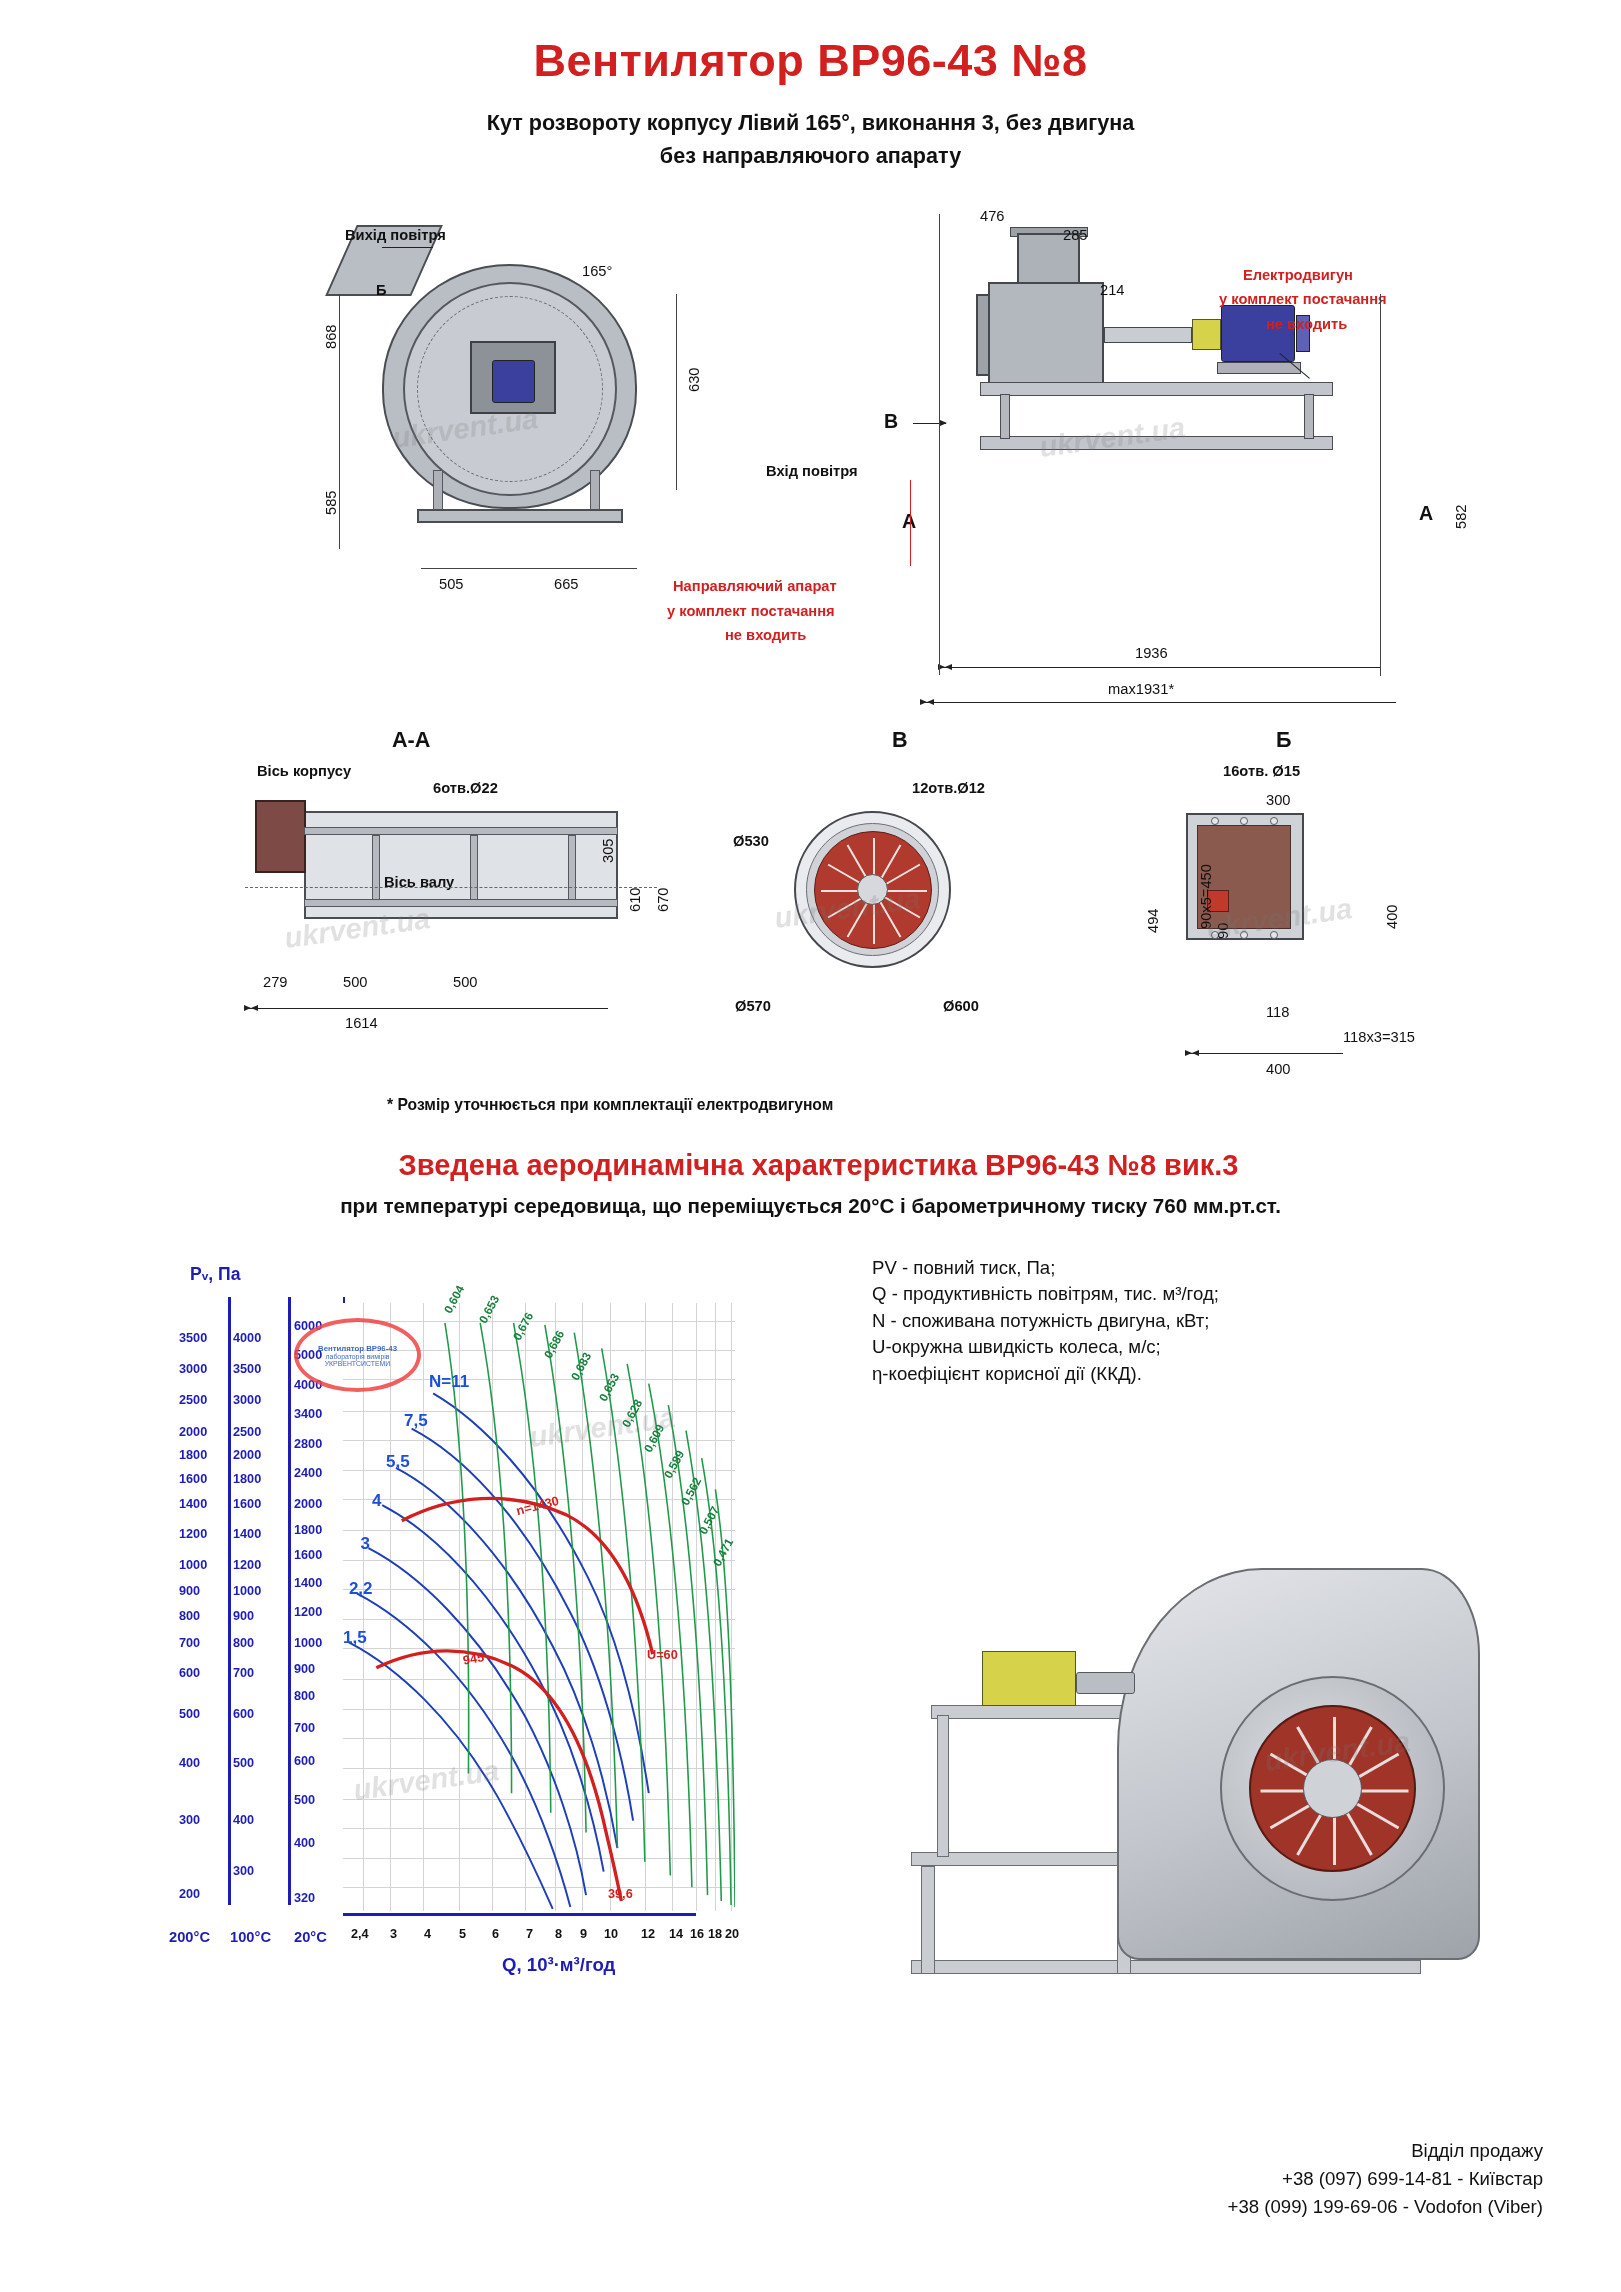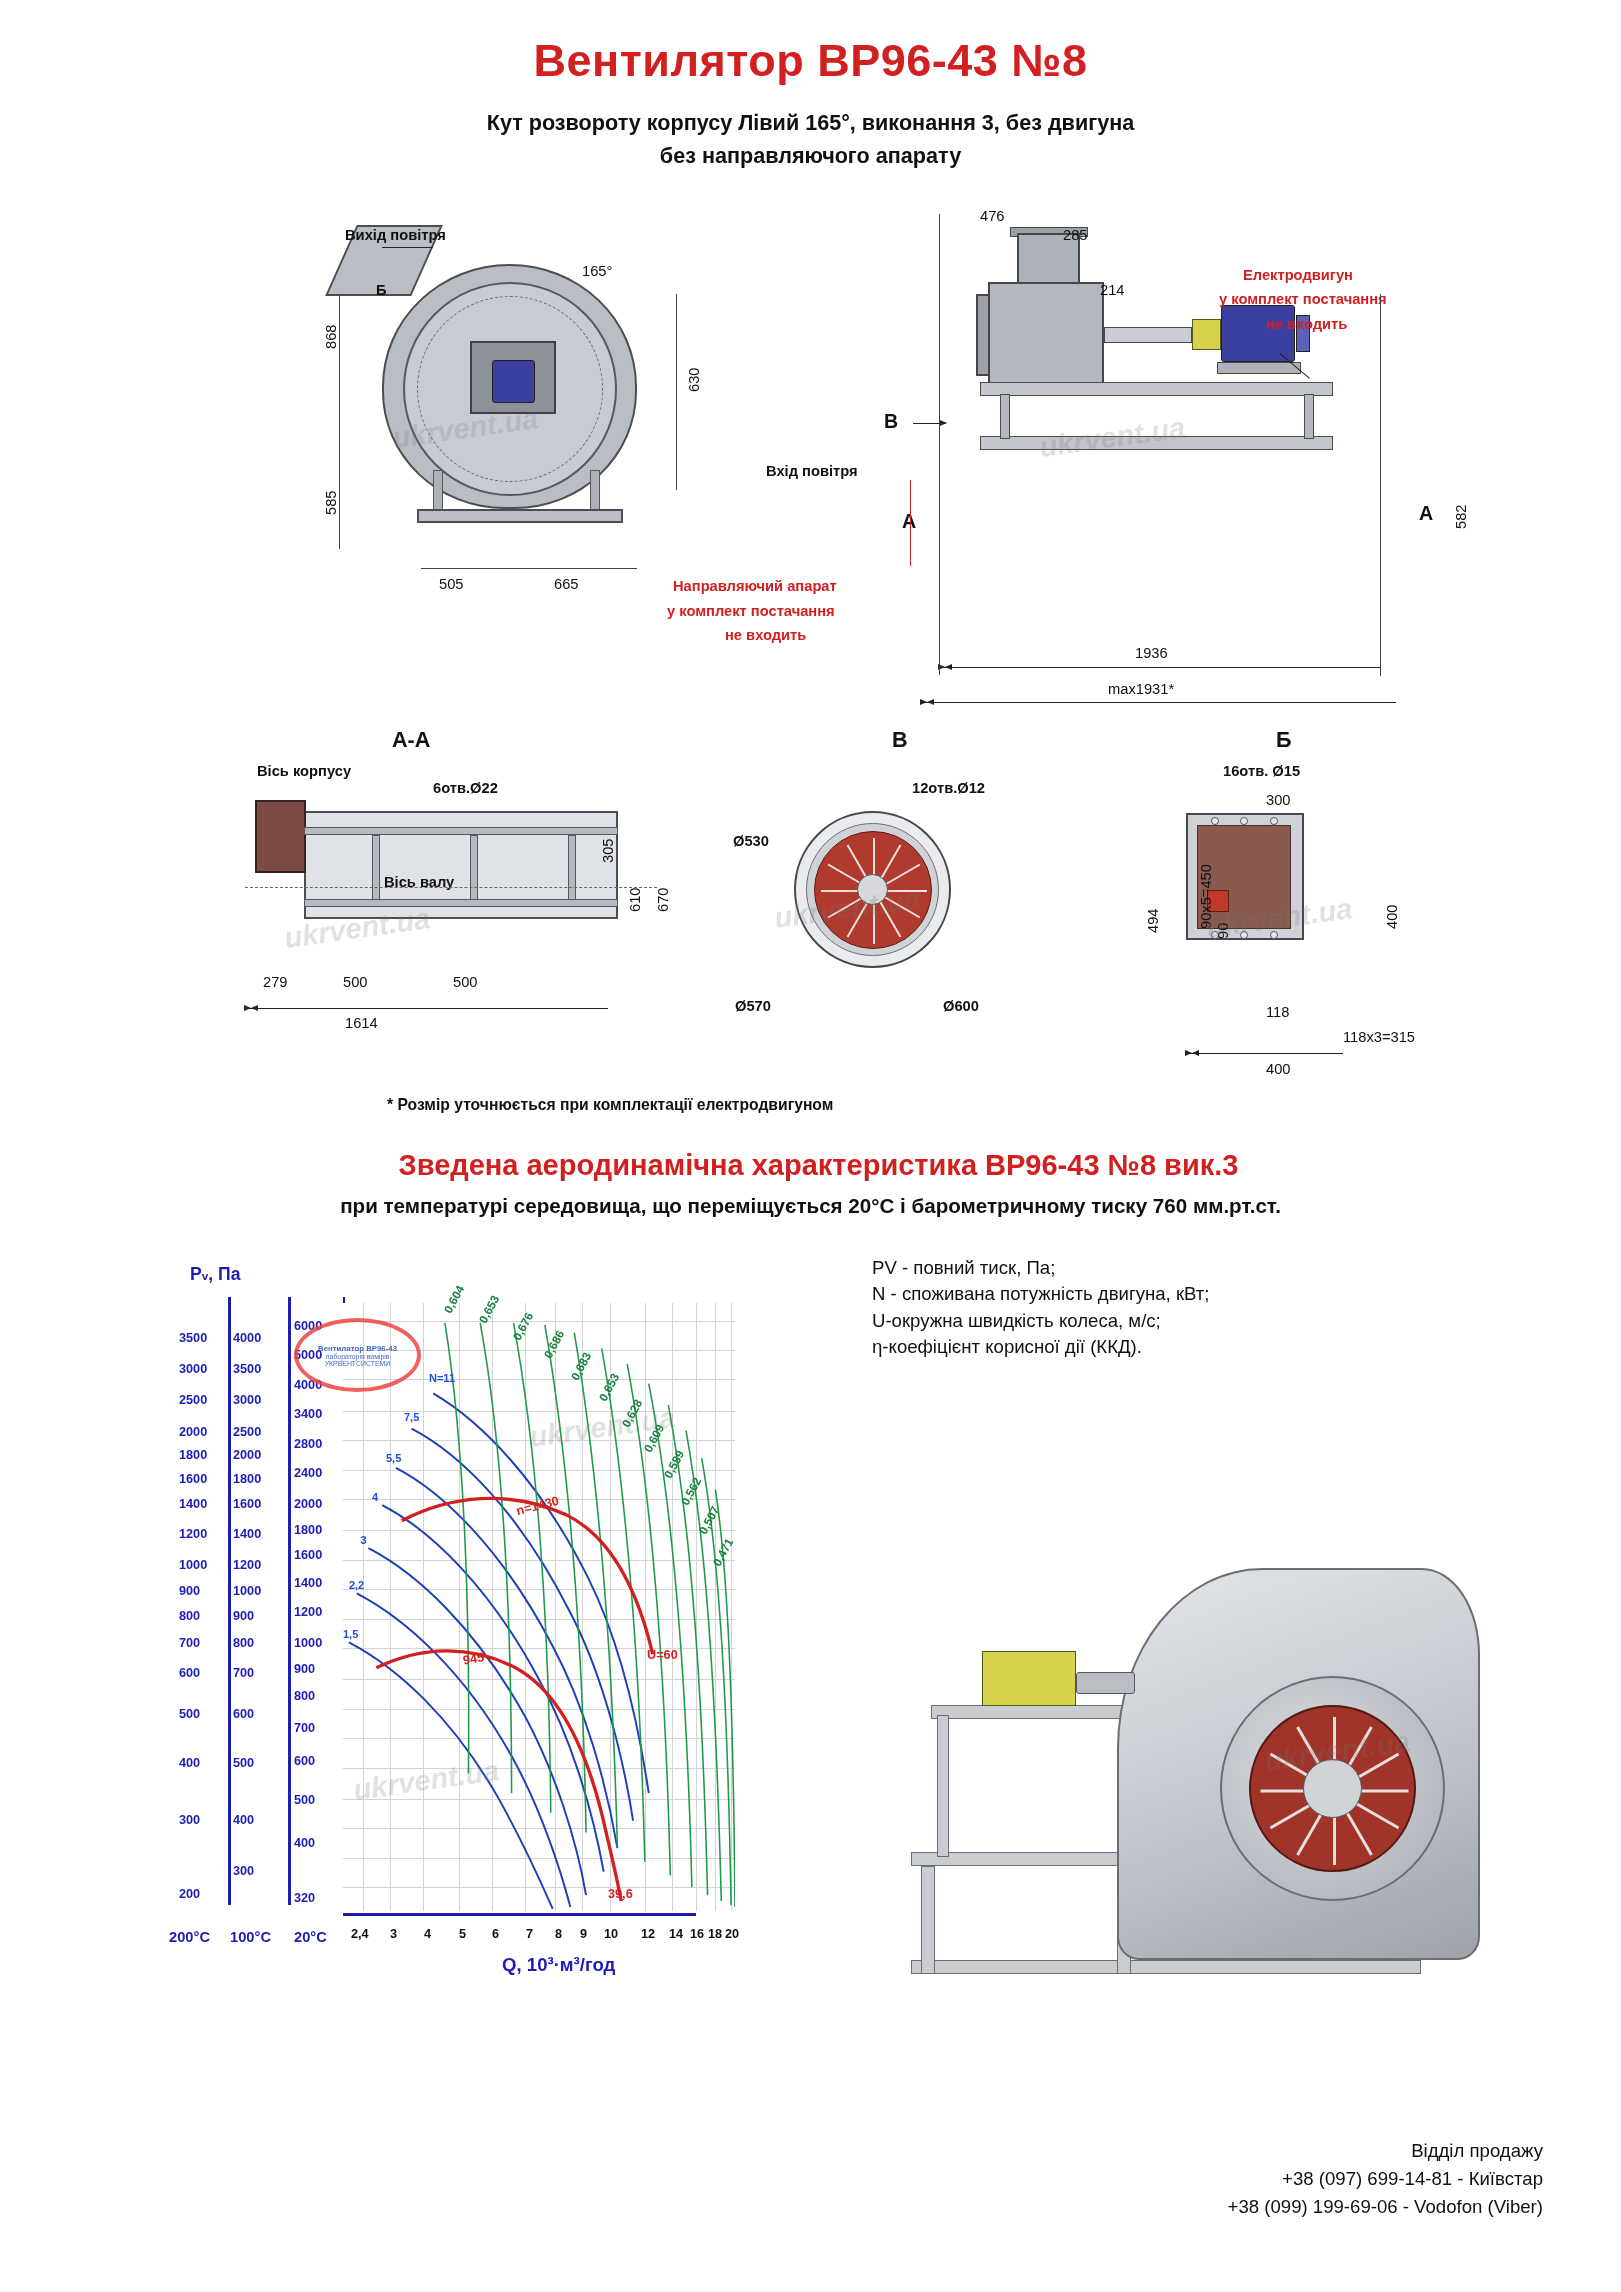--- a/index.html
+++ b/index.html
@@ -158,21 +158,21 @@
   #chart { position:absolute; left:108px; top:1264px; width:745px; height:725px; }
   #plot {
     position:absolute; left:235px; top:39px; width:392px; height:608px;
     background:#fff; border:none;
   }
   #plot .g-v { position:absolute; top:0; width:1px; height:100%; background:#d4d4d4; }
   #plot .g-h { position:absolute; left:0; height:1px; width:100%; background:#d4d4d4; }
   .ax-line { position:absolute; background:#1d1db5; }
   .axnum { position:absolute; font-size:12.7px; font-weight:bold; color:#1d1db5; white-space:nowrap; }
   .axnum.blk { color:#111; }
-  .curve-lbl { position:absolute; font-size:11px; font-weight:bold; color:#1d4fd8; white-space:nowrap; }
+  .curve-lbl { position:absolute; font-size:17px; font-weight:bold; color:#1d4fd8; white-space:nowrap; }
   .eff-lbl { position:absolute; font-size:11.8px; font-weight:bold; color:#17803d; white-space:nowrap; }
   .red-lbl { position:absolute; font-size:12.7px; font-weight:bold; color:#d21f1f; white-space:nowrap; }
   .pv-lbl { position:absolute; font-size:17.6px; font-weight:bold; color:#1d1db5; }
   .q-lbl { position:absolute; font-size:18.6px; font-weight:bold; color:#1d1db5; }
 
   .stamp {
     position:absolute; left:294px; top:1318px; width:127px; height:74px;
     border:4px solid #ef4444; border-radius:50%;
     color:#1f4db5; font-size:7.8px; text-align:center;
     display:flex; align-items:center; justify-content:center; flex-direction:column;
@@ -367,20 +367,21 @@
   <div class="dim" style="left:1266px; top:1061px;">400</div>
   <div class="line hline arrow-r arrow-l" style="left:1186px; top:1053px; width:157px;"></div>
 
   <div class="note-star">* Розмір уточнюється при комплектації електродвигуном</div>
 
   <div class="chart-title">Зведена аеродинамічна характеристика ВР96-43 №8 вик.3</div>
   <div class="chart-sub">при температурі середовища, що переміщується 20°С і барометричному тиску 760 мм.рт.ст.</div>
 
   <div id="legend">
     <div>PV - повний тиск, Па;</div>
+    <div>Q - продуктивність повітрям, тис. м³/год;</div>
     <div>N - споживана потужність двигуна, кВт;</div>
     <div>U-окружна швидкість колеса, м/с;</div>
     <div>η-коефіцієнт корисної дії (ККД).</div>
   </div>
 
   <div id="chart">
 
     <div class="pv-lbl" style="left:82px; top:0px;">P<span style="font-size:11.8px">v</span>, Па</div>
 
     <div class="ax-line" style="left:120px; top:33px; width:2.9px; height:608px;"></div>

